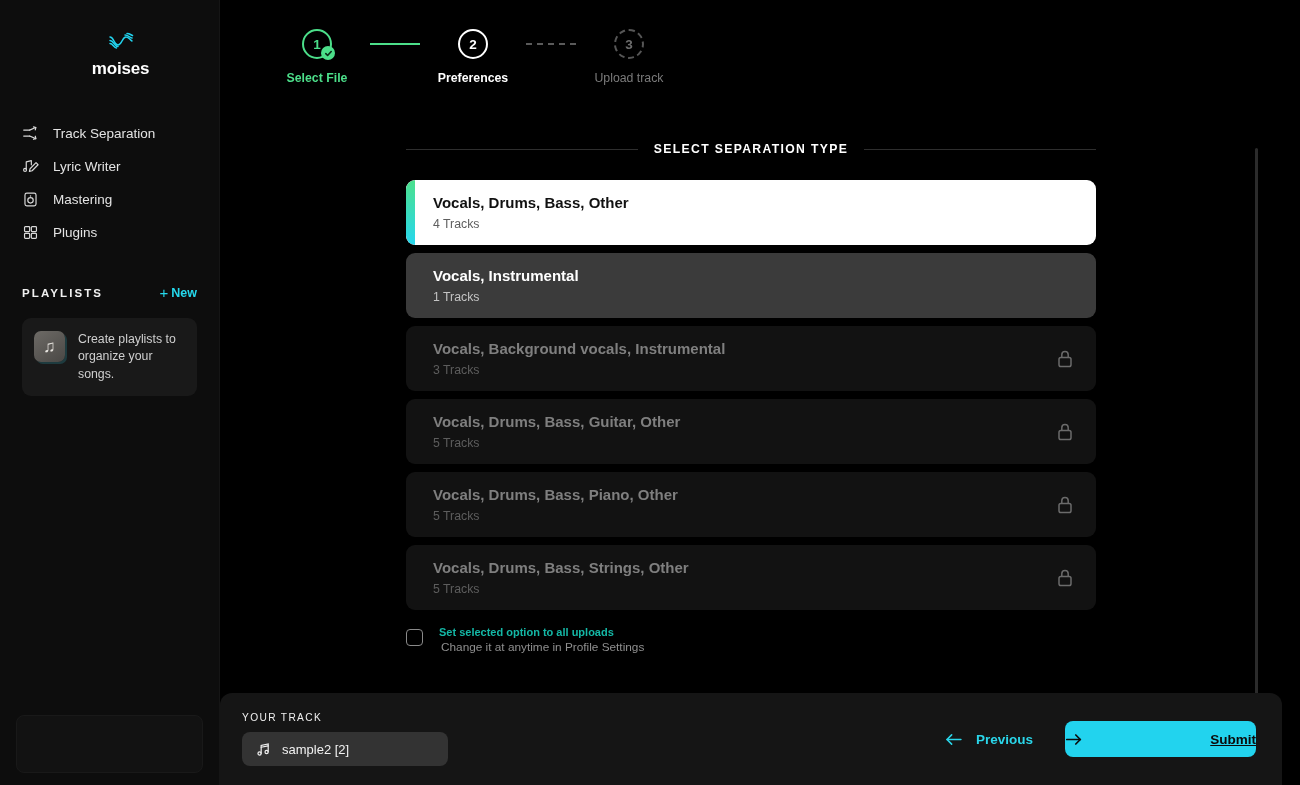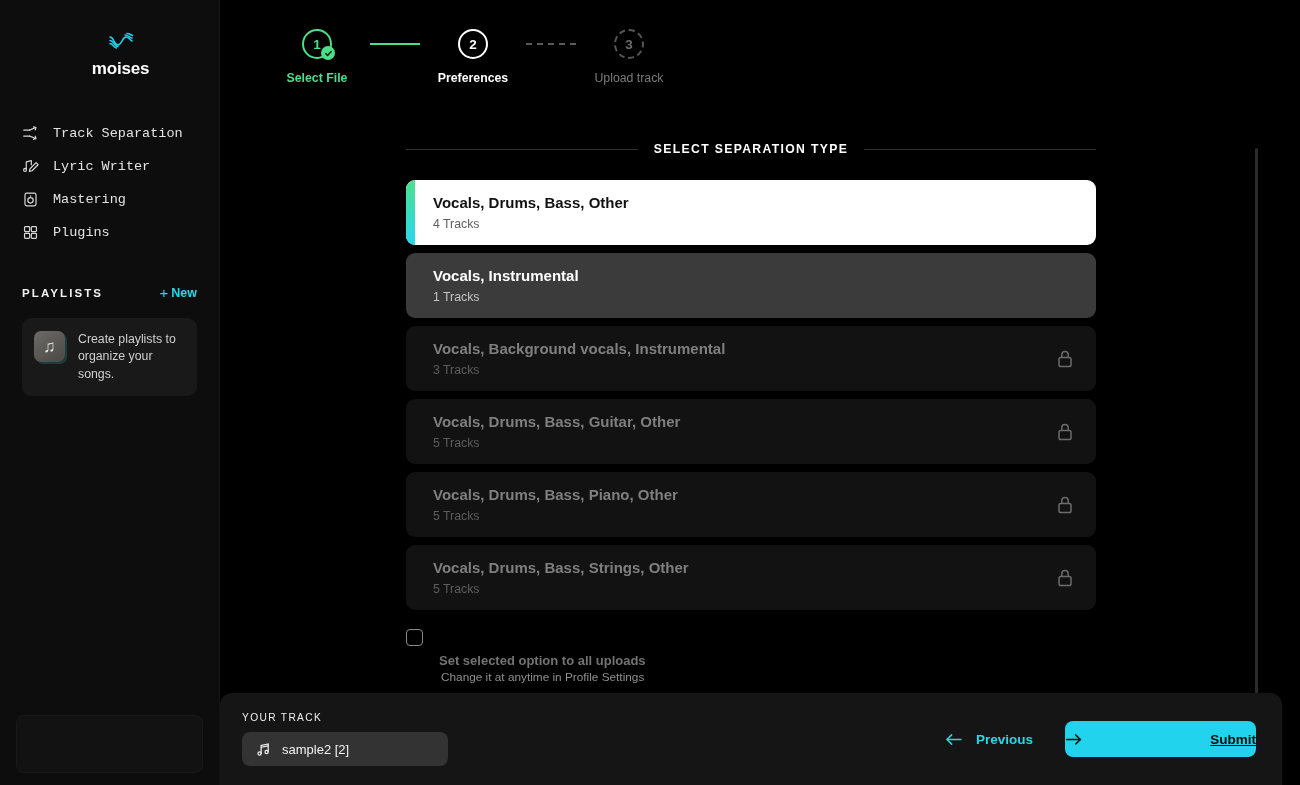--- a/index.html
+++ b/index.html
@@ -16,21 +16,21 @@
     width:220px; height:785px; flex:0 0 220px;
     background:#0d0d0d;
     border-right:1px solid #151515;
     position:relative;
   }
   .logo-row { display:flex; align-items:center; gap:9px; padding:32px 0 0 22px;flex-direction:column; }
   .logo-mark { width:26px; height:18px; display:block; }
   .logo-text {
     color:#fff; font-size:17px; font-weight:700; letter-spacing:-0.2px;
   }
-  .nav { margin-top:38px;font-family:Liberation Mono, monospace; }
+  .nav { margin-top:38px; }
   .nav-item {
     display:flex; align-items:center; gap:14px;
     padding:8px 0 8px 22px; height:33px;
     color:#e3e3e3; font-size:13.5px; cursor:pointer;
   }
   .nav-ico { width:17px; height:17px; flex:0 0 17px; display:block; color:#d8d8d8; }
 
   .pl-head {
     margin-top:36px; padding:0 22px;
     display:flex; align-items:center; justify-content:space-between;
@@ -129,21 +129,21 @@
   .opt-name { font-size:15px; font-weight:700; color:#fff; line-height:1.25; }
   .opt-count { font-size:12.3px; margin-top:4px; color:#bdbdbd; }
   .lock { width:18px; height:20px; flex:0 0 18px; color:#6b6b6b; }
 
   
   .chk-row { margin:16px 204px 0 186px; display:flex; align-items:flex-start; gap:16px; }
   .chk {
     width:17px; height:17px; flex:0 0 17px; margin-top:3px;
     border:1.6px solid #8a8a8a; border-radius:4px; background:transparent; cursor:pointer;
   }
-  .chk-main { color:#737373; font-size:13px; font-weight:700;margin-top:27px; }
+  .chk-main { color:#14b8a6; font-size:11px; font-weight:700; }
   .chk-sub { color:#8f8f8f; font-size:11.8px; margin-top:2px; margin-left:2px; }
 
   
   .scrollbar {
     position:absolute; right:42px; top:148px; width:3px; height:548px;
     background:#2b2b2b; border-radius:3px; cursor:pointer;
   }
 
   
   .footer {

